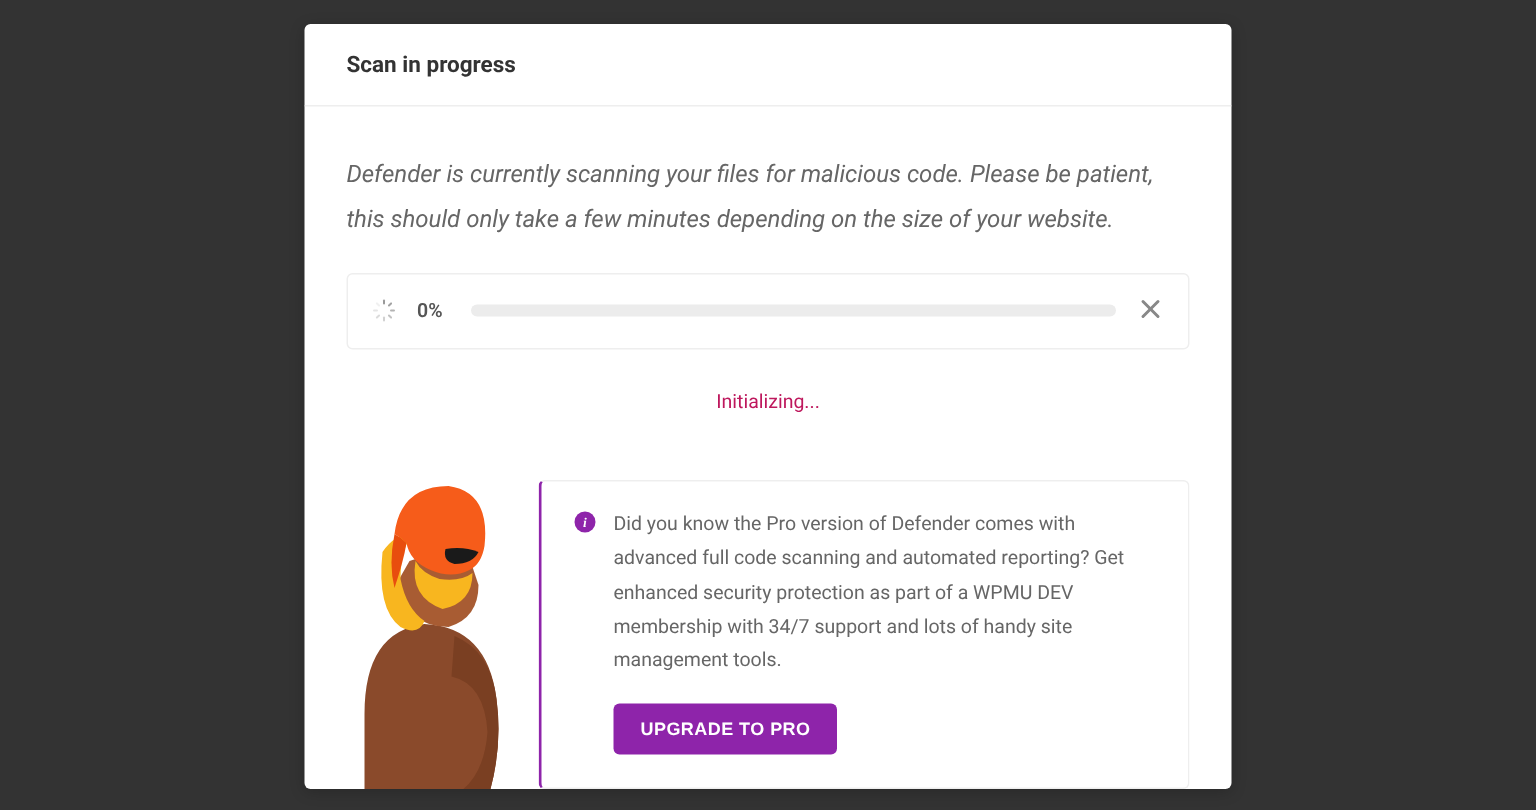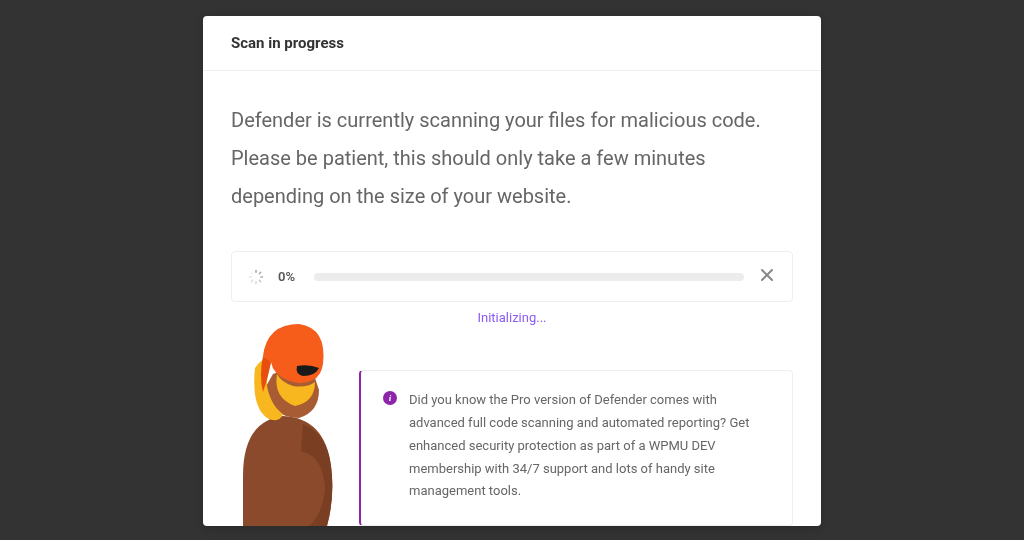--- a/index.html
+++ b/index.html
@@ -27,24 +27,25 @@
   }
   .card-title {
     font-size: 15px;
     font-weight: 700;
     color: #333333;
   }
   .card-body {
     padding: 30px 28px 0 28px;
   }
   .description {
-    font-size: 20px;
+    font-size: 16px;
     color: #666666;
     line-height: 1.9;
-    margin-bottom: 36px;
+    margin-bottom: 20px;
+    font-style: italic;
   }
   .progress-container {
     border: 1px solid #eeeeee;
     border-radius: 4px;
     padding: 14px 16px;
     display: flex;
     align-items: center;
     gap: 14px;
   }
   .spinner {
@@ -79,22 +80,22 @@
     flex-shrink: 0;
     font-size: 16px;
     color: #888888;
     cursor: pointer;
     line-height: 1;
     padding: 2px;
   }
   .status-text {
     text-align: center;
     font-size: 13px;
-    color: #8b5cf6;
-    margin-top: 8px;
+    color: #be185d;
+    margin-top: 28px;
   }
   .promo-wrap {
     position: absolute;
     bottom: 0;
     left: 0;
     right: 0;
     padding: 0 28px;
   }
   .promo-box {
     margin-left: 128px;
@@ -210,15 +211,16 @@
 
         <path d="M 74 50 Q 86 48 96 52 Q 92 60 80 60 Q 72 58 74 50 Z" fill="#1a1a1a"></path>
       </svg>
     </div>
 
     <div class="promo-box">
       <div class="promo-content">
         <span class="info-icon">i</span>
         <span class="promo-text">Did you know the Pro version of Defender comes with advanced full code scanning and automated reporting? Get enhanced security protection as part of a WPMU DEV membership with 34/7 support and lots of handy site management tools.</span>
       </div>
+      <button class="upgrade-btn">UPGRADE TO PRO</button>
     </div>
   </div>
 </div>
 
 </body></html>

